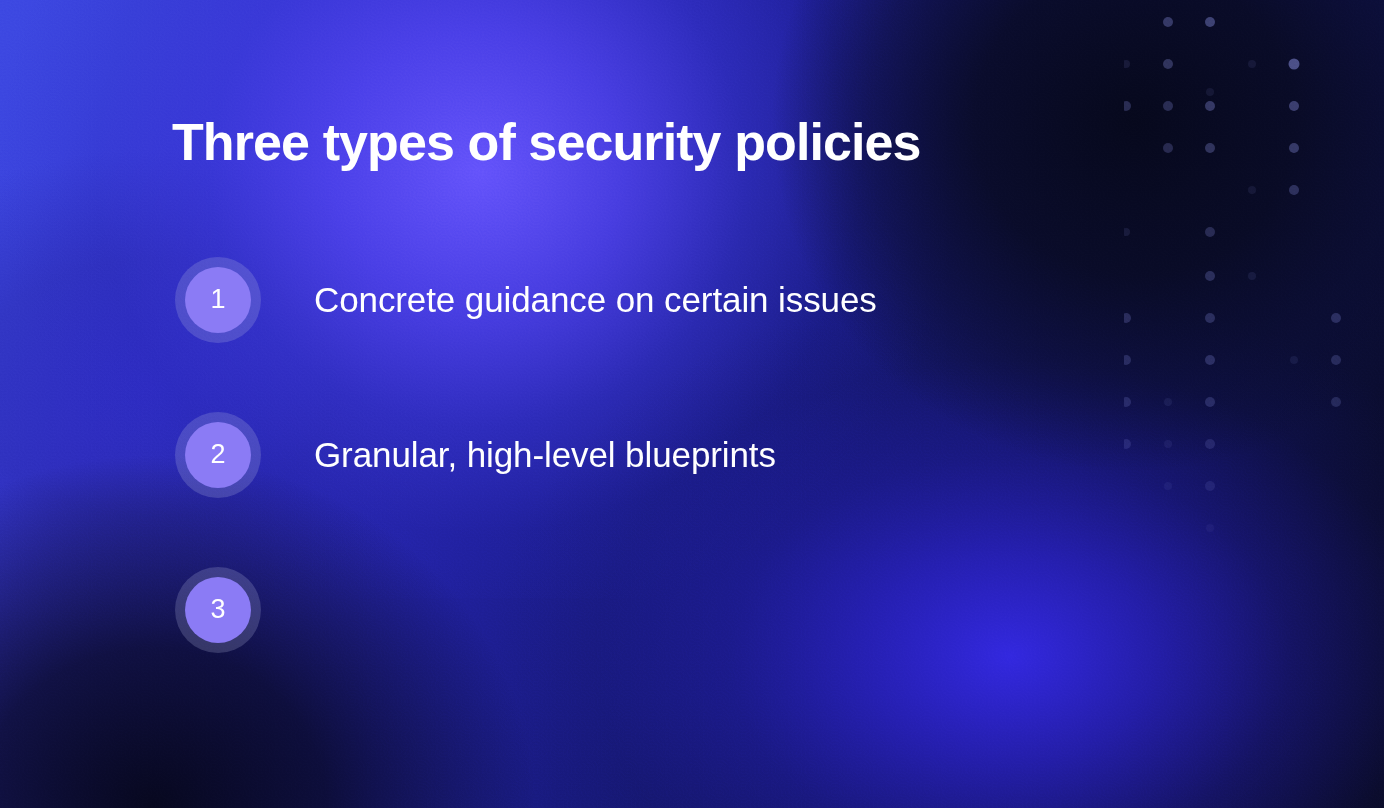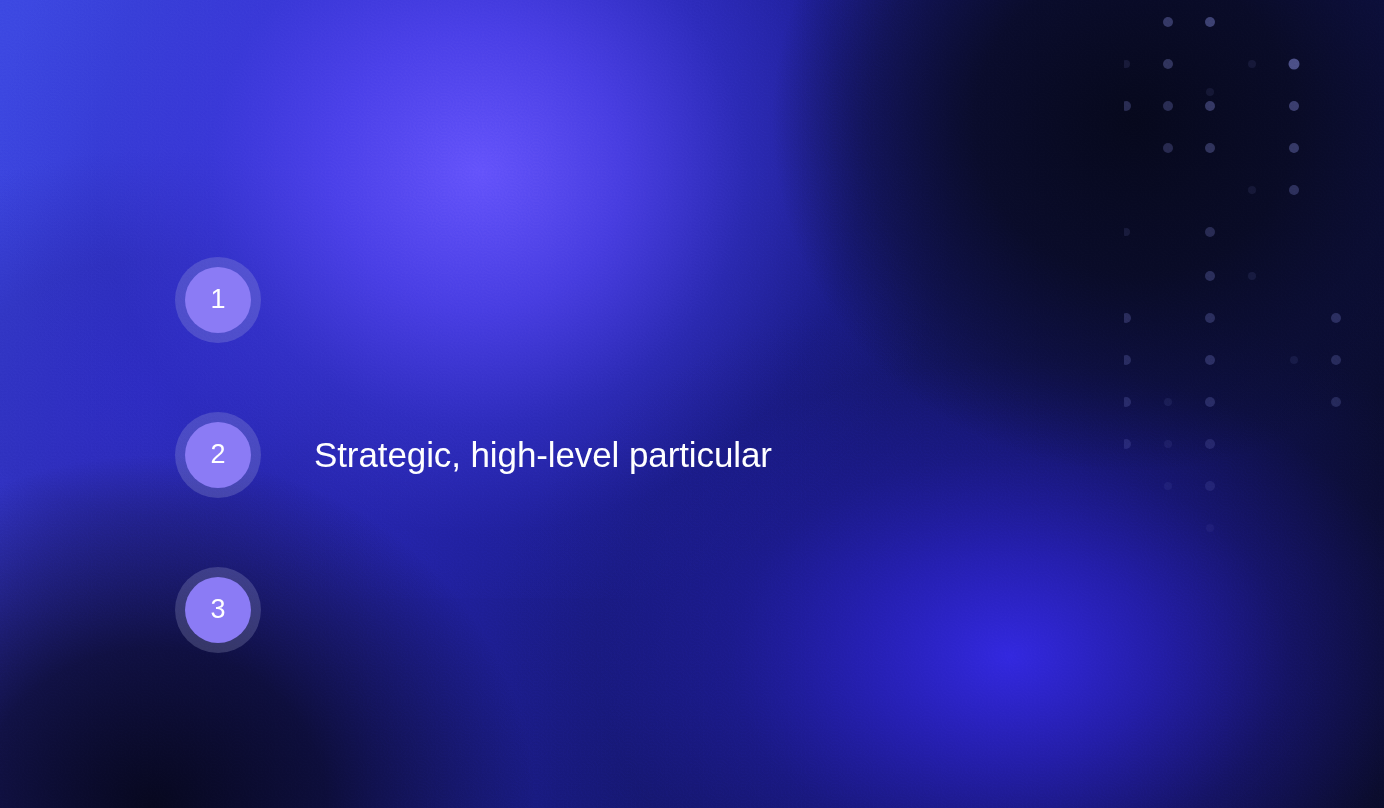--- a/index.html
+++ b/index.html
@@ -262,34 +262,36 @@
       <circle cx="86" cy="486" r="5" opacity="0.13"></circle>
       <circle cx="44" cy="486" r="4" opacity="0.08"></circle>
       <circle cx="86" cy="528" r="4" opacity="0.07"></circle>
     </g>
   </svg>
 
   <div class="grain"></div>
 
   <div class="content">
 
+    <h1 class="title">Three types of security policies</h1>
 
     <ul class="list">
 
       <li class="row">
         <div class="badge">
           <div class="badge-inner">1</div>
         </div>
+        <div class="row-text">Concrete guidance on certain issues</div>
       </li>
 
       <li class="row">
         <div class="badge">
           <div class="badge-inner">2</div>
         </div>
-        <div class="row-text">Strategic, high-level particular</div>
+        <div class="row-text">Granular, high-level blueprints</div>
       </li>
 
       <li class="row">
         <div class="badge">
           <div class="badge-inner">3</div>
         </div>
       </li>
 
     </ul>
   </div>

